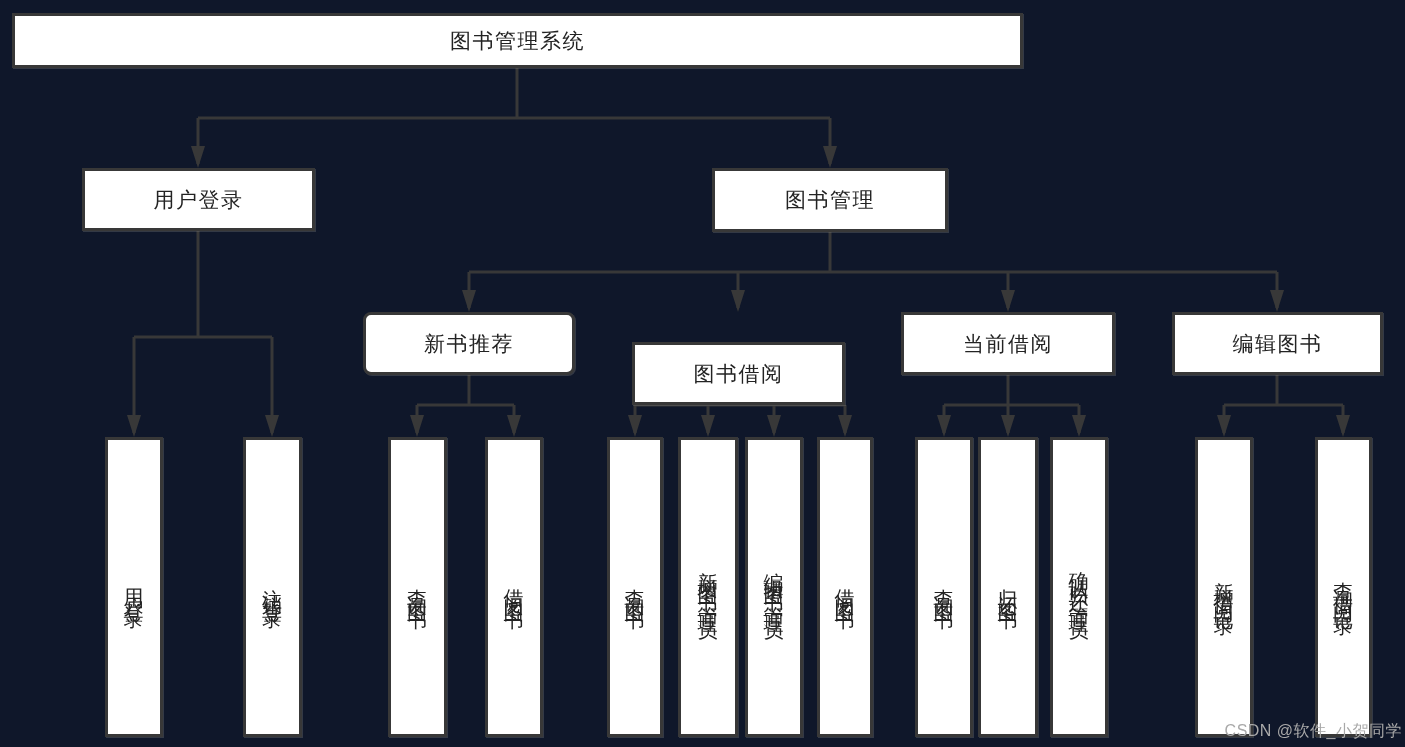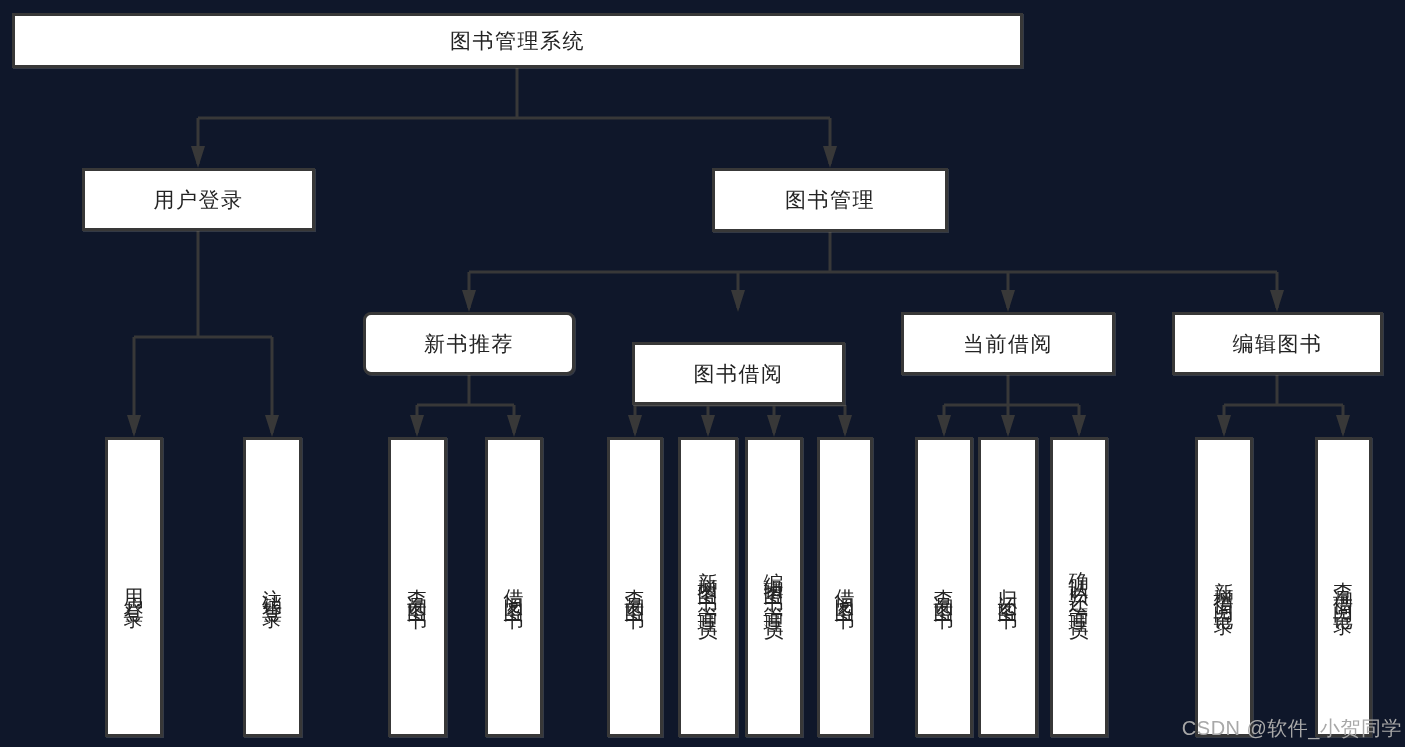--- a/index.html
+++ b/index.html
@@ -46,21 +46,21 @@
     text-orientation: mixed;
     font-size: 20px;
     line-height: 1;
     letter-spacing: 7px;
     padding: 4px 0;
   }
   .watermark {
     position: absolute;
     right: 3px;
     bottom: 5px;
-    font-size: 20px;
+    font-size: 16px;
     color: #a8a8a8;
     letter-spacing: 0.5px;
     z-index: 5;
     white-space: nowrap;
   }
 </style>
 </head>
 <body>
 
 <div class="canvas">

